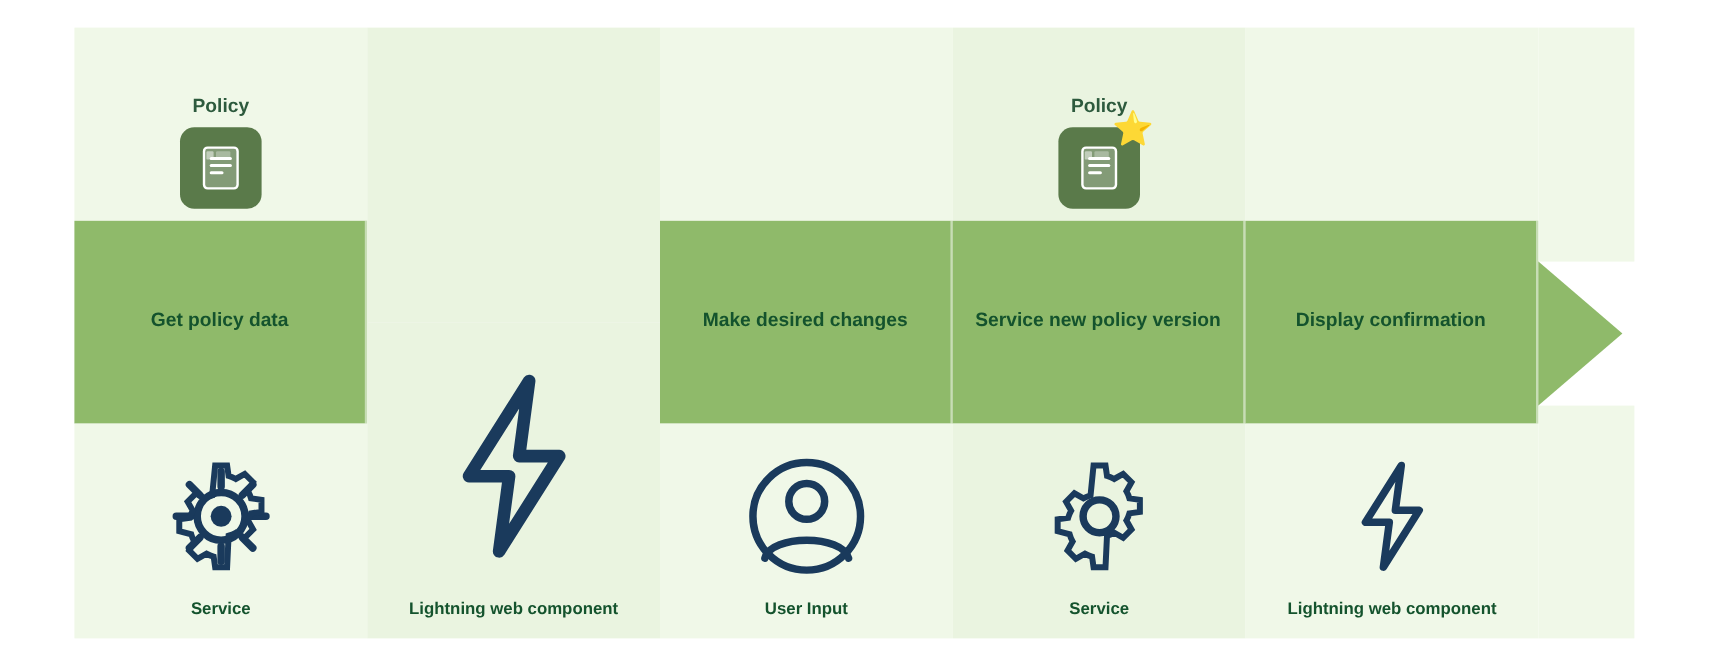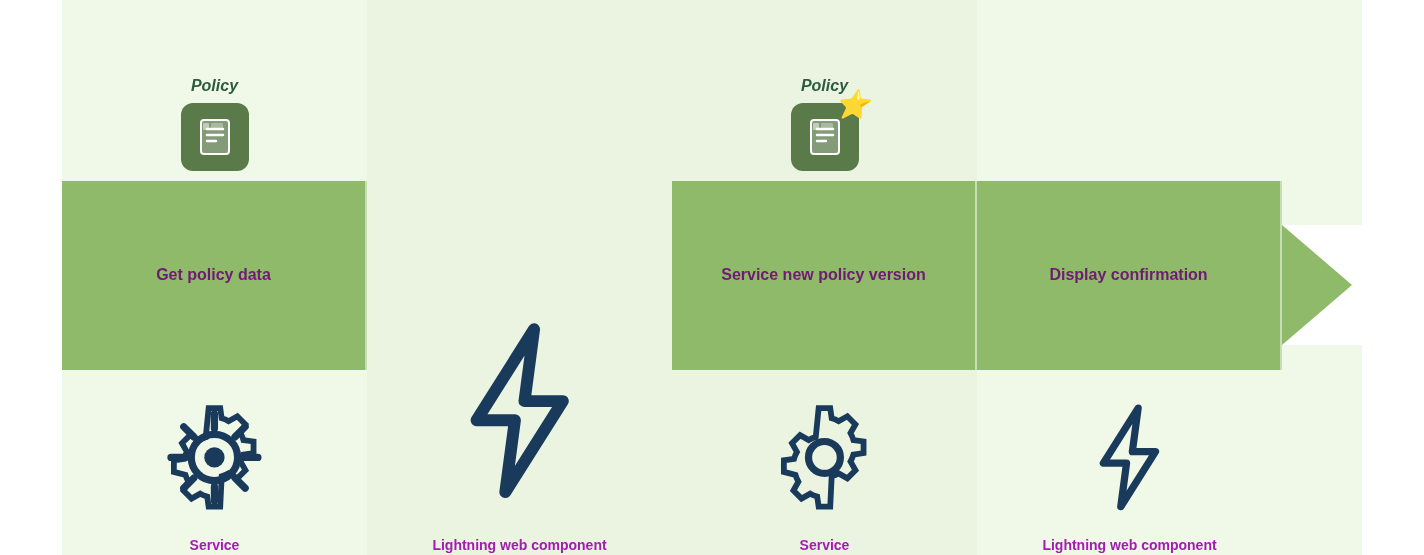--- a/index.html
+++ b/index.html
@@ -34,38 +34,38 @@
       top: -12px;
       right: -12px;
       font-size: 28px;
       line-height: 1;
     }
 
     .arrow-segment-text {
       text-align: center;
       font-size: 16px;
       font-weight: 700;
-      color: #701a75;
+      color: #14532d;
       line-height: 1.3;
     }
 
     
     .arrow-tip {
       width: 0;
       height: 0;
       border-top: 60px solid transparent;
       border-bottom: 60px solid transparent;
       border-left: 70px solid #8fba6a;
       flex-shrink: 0;
     }
 
     .bottom-icon-label {
       font-size: 14px;
       font-weight: 700;
-      color: #a21caf;
+      color: #14532d;
       text-align: center;
       line-height: 1.3;
     }
 
     .full-layout {
       display: flex;
       flex-direction: column;
       width: 1300px;
     }
 
@@ -75,21 +75,20 @@
     }
 
     .col-top {
       flex: 1;
       display: flex;
       flex-direction: column;
       align-items: center;
       justify-content: flex-end;
       padding: 2px 10px 10px;
       min-height: 110px;
-      font-style: italic;
     }
 
     .col-middle {
       flex: 1;
       display: flex;
       align-items: center;
       justify-content: center;
       padding: 10px 6px;
       background: #8fba6a;
       border-right: 2px solid rgba(255,255,255,0.5);
@@ -181,20 +180,35 @@
       <div class="col-top" style="background:#eaf4e0;min-height:110px;"></div>
       <div class="col-bottom" style="background:#eaf4e0;">
 
         <svg class="icon-svg" viewBox="0 0 50 50" fill="none" xmlns="http://www.w3.org/2000/svg">
           <path d="M28 8 L16 27 L24 27 L22 42 L34 23 L26 23 Z" fill="none" stroke="#1a3a5c" stroke-width="2.5" stroke-linejoin="round"></path>
         </svg>
         <div class="bottom-icon-label">Lightning web component</div>
       </div>
     </div>
 
+    <div class="col-wrap">
+      <div class="col-top" style="background:#f0f8e8;min-height:110px;"></div>
+      <div class="col-middle" style="background:#8fba6a;border-right:2px solid rgba(255,255,255,0.5);">
+        <div class="arrow-segment-text">Make desired changes</div>
+      </div>
+      <div class="col-bottom" style="background:#f0f8e8;">
+
+        <svg class="icon-svg" viewBox="0 0 50 50" fill="none" xmlns="http://www.w3.org/2000/svg">
+          <circle cx="25" cy="25" r="18" stroke="#1a3a5c" stroke-width="2.5" fill="none"></circle>
+          <circle cx="25" cy="20" r="6" stroke="#1a3a5c" stroke-width="2.5" fill="none"></circle>
+          <path d="M11 39c2-8 26-8 28 0" stroke="#1a3a5c" stroke-width="2.5" fill="none" stroke-linecap="round"></path>
+        </svg>
+        <div class="bottom-icon-label">User Input</div>
+      </div>
+    </div>
 
     <div class="col-wrap">
       <div class="col-top" style="background:#eaf4e0;">
         <div style="font-size:16px;font-weight:700;color:#2d5a3d;margin-bottom:8px;">Policy</div>
         <div class="policy-icon-box" style="position:relative;">
           <svg viewBox="0 0 42 42" fill="none" xmlns="http://www.w3.org/2000/svg">
             <rect x="7" y="4" width="28" height="34" rx="3" fill="rgba(255,255,255,0.25)" stroke="white" stroke-width="2"></rect>
             <line x1="13" y1="13" x2="29" y2="13" stroke="white" stroke-width="2.5" stroke-linecap="round"></line>
             <line x1="13" y1="19" x2="29" y2="19" stroke="white" stroke-width="2.5" stroke-linecap="round"></line>
             <line x1="13" y1="25" x2="22" y2="25" stroke="white" stroke-width="2.5" stroke-linecap="round"></line>

